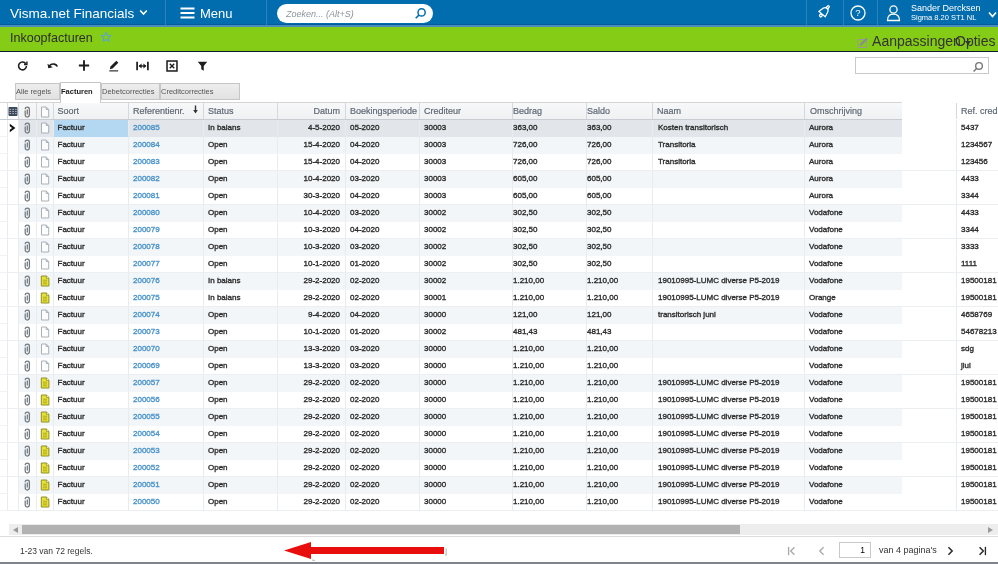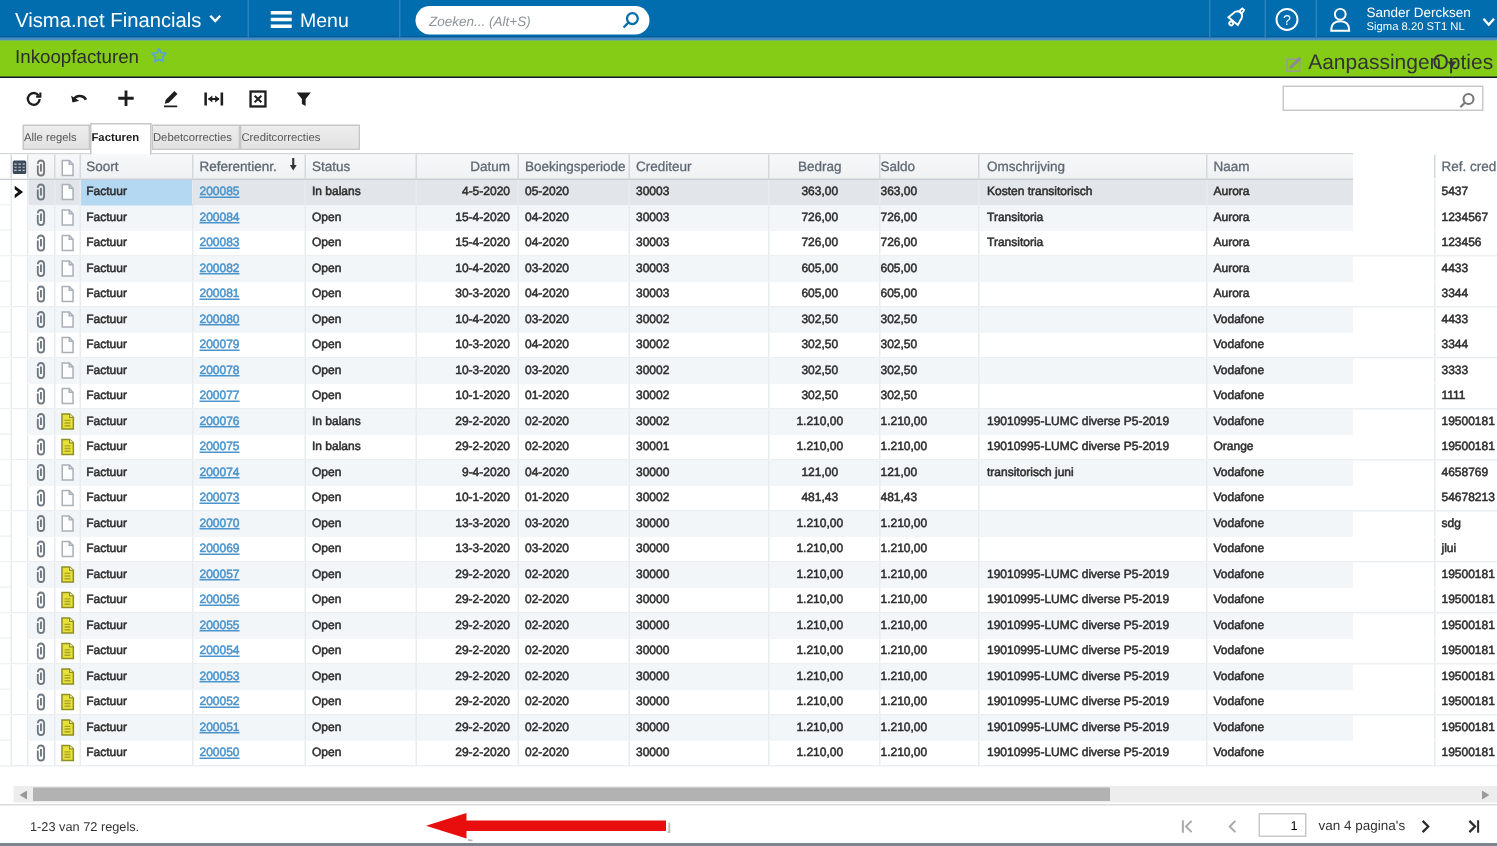--- a/index.html
+++ b/index.html
@@ -43,26 +43,26 @@
 .rw .c{border-right:1px solid #e9ecef;border-bottom:1px solid #eceff1;line-height:16px;white-space:nowrap;overflow:hidden}
 .rw.alt .c,.rw.sel .c{border-bottom-color:transparent}
 .c{flex:0 0 auto}
 .gut{width:8px;background:#fff!important;border-bottom-color:#f0f2f4!important}
 .ind{width:10.5px;background:#fff!important;text-align:center;padding-top:3px;overflow:visible!important}
 .clip{width:18px;text-align:center;padding-top:2px}
 .fic{width:17px;text-align:center;padding-top:2px}
 .soort{width:75.5px;padding-left:4px}
 .selcell{background:#b5d8f2}
 .refn{width:75px;padding-left:4px}
-.refn a{color:#4b94cc;text-decoration:underline;-webkit-text-stroke:0.35px #4b94cc}
+.refn a{color:#4b94cc;-webkit-text-stroke:0.35px #4b94cc}
 .stat{width:74px;padding-left:4px}
 .dat{width:68px;text-align:right;padding-right:5px}
 .per{width:74px;padding-left:4px}
 .cred{width:93px;padding-left:4px}
-.bed{width:74px;text-align:center;padding-right:6px}
+.bed{width:74px;text-align:left;padding-right:6px}
 .sal{width:66px;padding-right:5px}
 .oms{width:152px;padding-left:5px}
 .naam{width:152px;padding-left:4px}
 .rc{width:41px;padding-left:4px;border-right:none!important;overflow:visible!important}
 .hrow .hsort{display:inline-block;margin-left:8px}
 
 #hscroll{position:absolute;left:9px;top:524px;width:989px;height:11px;background:#ededed}
 #hscroll svg{position:absolute}
 #hthumb{position:absolute;left:12.5px;top:1px;width:718px;height:9px;background:#b2b2b2}
 
@@ -193,22 +193,22 @@
     <div class="c soort">Soort</div>
     <div class="c refn" style="color:#5c6670">Referentienr.<span class="hsort"><svg width="5" height="9" viewBox="0 0 5 9">
             <path d="M1.8 0.4 L3.2 0.4 L3.2 5 L4.8 5 L2.5 8.6 L0.2 5 L1.8 5 Z" fill="#333"></path>
           </svg></span></div>
     <div class="c stat">Status</div>
     <div class="c dat">Datum</div>
     <div class="c per">Boekingsperiode</div>
     <div class="c cred">Crediteur</div>
     <div class="c bed">Bedrag</div>
     <div class="c sal">Saldo</div>
+    <div class="c naam">Naam</div>
     <div class="c oms">Omschrijving</div>
-    <div class="c naam">Naam</div>
     <div class="c rc">Ref. crediteur</div>
   </div>
 <div class="rw sel">
       <div class="c gut"></div>
       <div class="c ind"><svg width="7" height="10" viewBox="0 0 7 10">
           <path d="M0.8 0.8 L6.4 5 L0.8 9.2 L0.8 6.8 L3.2 5 L0.8 3.2 Z" fill="#111"></path>
         </svg></div>
       <div class="c clip"><svg width="9" height="12" viewBox="0 0 9 12">
           <path d="M2.2 3.2 C2.2 1.6 3.2 1 4.3 1 C5.4 1 6.4 1.6 6.4 3.2 L6.4 8.6 C6.4 10.4 5.5 11 4.3 11 C3.1 11 2.2 10.4 2.2 8.6 L2.2 4.4 M4.3 3.4 L4.3 8.4" fill="none" stroke="#707880" stroke-width="1.25"></path>
         </svg></div>

